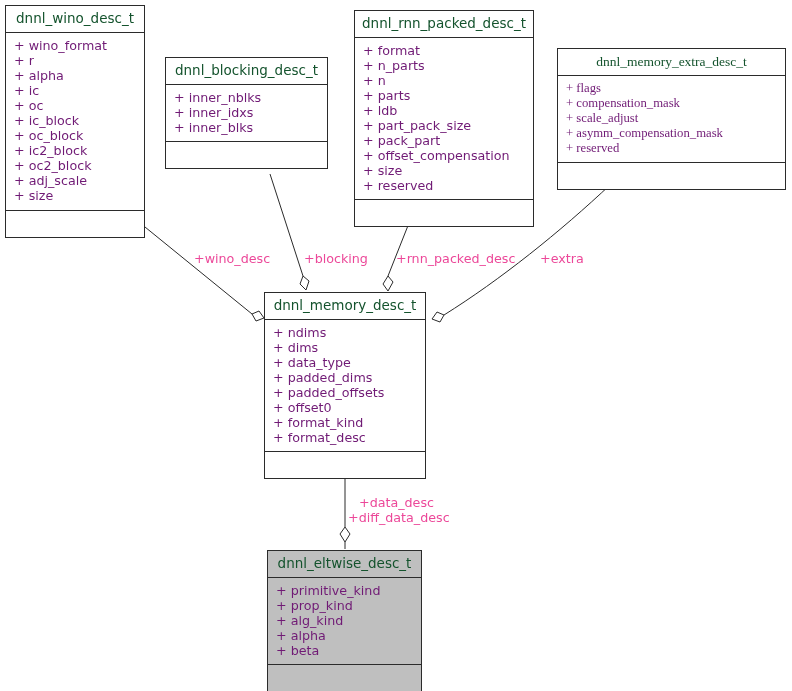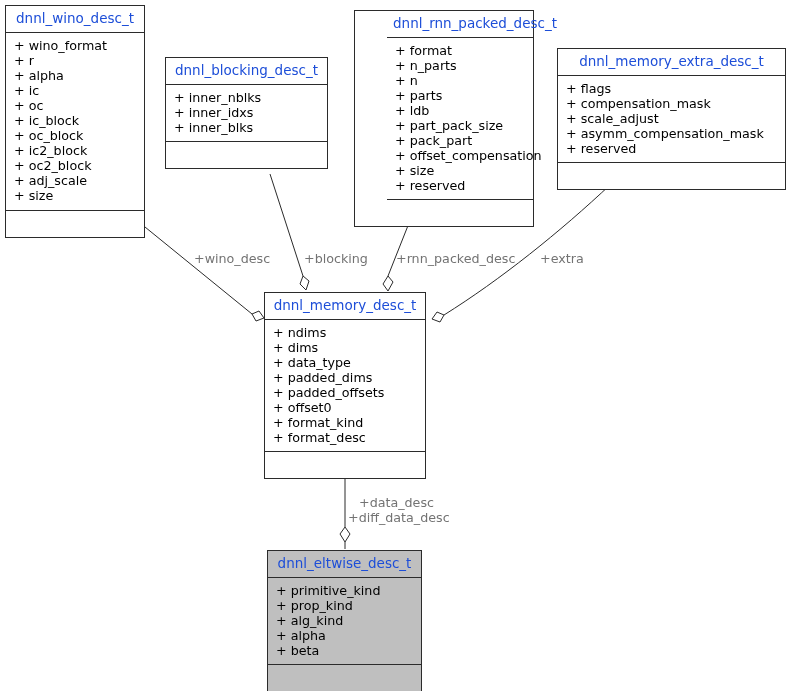--- a/index.html
+++ b/index.html
@@ -30,45 +30,45 @@
     background: #ffffff;
     z-index: 2;
   }
   .uml-box.filled {
     background: #bfbfbf;
   }
   .uml-title {
     box-sizing: border-box;
     text-align: center;
     font-size: 13.5px;
-    color: #1d4ed8;
+    color: #14532d;
     line-height: 1.15;
     padding: 5px 6px 5px 6px;
     border-bottom: 1px solid #2b2b2b;
     white-space: nowrap;
   }
   .uml-attrs {
     box-sizing: border-box;
     padding: 5px 8px 6px 8px;
     border-bottom: 1px solid #2b2b2b;
   }
   .uml-attr {
     font-size: 12.7px;
-    color: #000000;
+    color: #701a75;
     line-height: 15.1px;
     white-space: nowrap;
   }
   .uml-methods {
     box-sizing: border-box;
     height: 26px;
   }
   .edge-label {
     position: absolute;
     font-size: 12.7px;
-    color: #737373;
+    color: #ec4899;
     white-space: nowrap;
     z-index: 3;
     line-height: 15px;
   }
 </style>
 </head>
 <body>
 
 <div id="canvas">
 
@@ -122,38 +122,38 @@
   <div class="uml-box" style="left:165px; top:57px; width:163px;">
     <div class="uml-title">dnnl_blocking_desc_t</div>
     <div class="uml-attrs">
       <div class="uml-attr">+ inner_nblks</div>
       <div class="uml-attr">+ inner_idxs</div>
       <div class="uml-attr">+ inner_blks</div>
     </div>
     <div class="uml-methods"></div>
   </div>
 
-  <div class="uml-box" style="left:354px; top:10px; width:180px;padding-left:32px;">
+  <div class="uml-box" style="left:354px; top:10px; width:180px;">
     <div class="uml-title">dnnl_rnn_packed_desc_t</div>
     <div class="uml-attrs">
       <div class="uml-attr">+ format</div>
       <div class="uml-attr">+ n_parts</div>
       <div class="uml-attr">+ n</div>
       <div class="uml-attr">+ parts</div>
       <div class="uml-attr">+ ldb</div>
       <div class="uml-attr">+ part_pack_size</div>
       <div class="uml-attr">+ pack_part</div>
       <div class="uml-attr">+ offset_compensation</div>
       <div class="uml-attr">+ size</div>
       <div class="uml-attr">+ reserved</div>
     </div>
     <div class="uml-methods"></div>
   </div>
 
-  <div class="uml-box" style="left:557px; top:48px; width:229px;">
+  <div class="uml-box" style="left:557px; top:48px; width:229px;font-family:Liberation Serif, serif;">
     <div class="uml-title">dnnl_memory_extra_desc_t</div>
     <div class="uml-attrs">
       <div class="uml-attr">+ flags</div>
       <div class="uml-attr">+ compensation_mask</div>
       <div class="uml-attr">+ scale_adjust</div>
       <div class="uml-attr">+ asymm_compensation_mask</div>
       <div class="uml-attr">+ reserved</div>
     </div>
     <div class="uml-methods"></div>
   </div>

